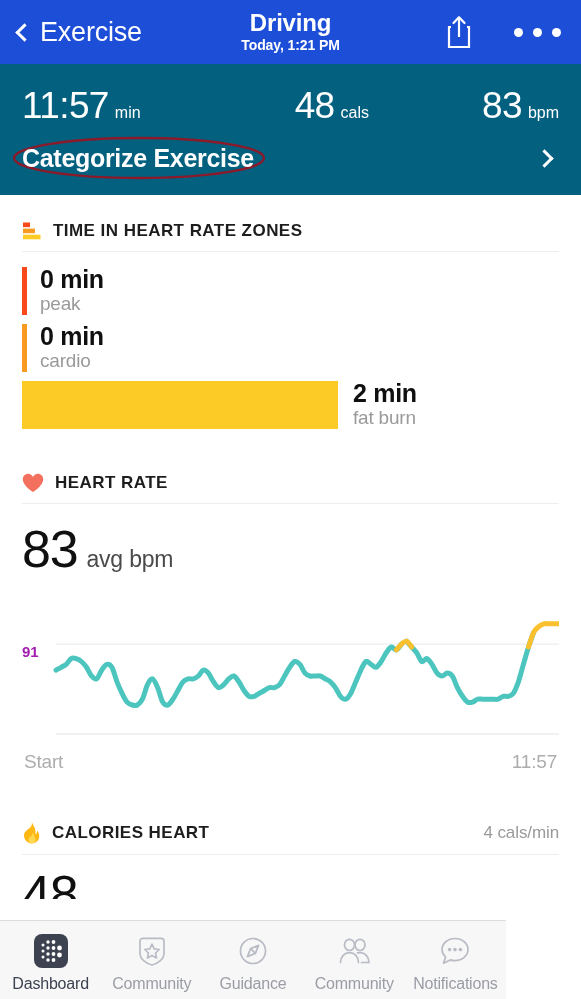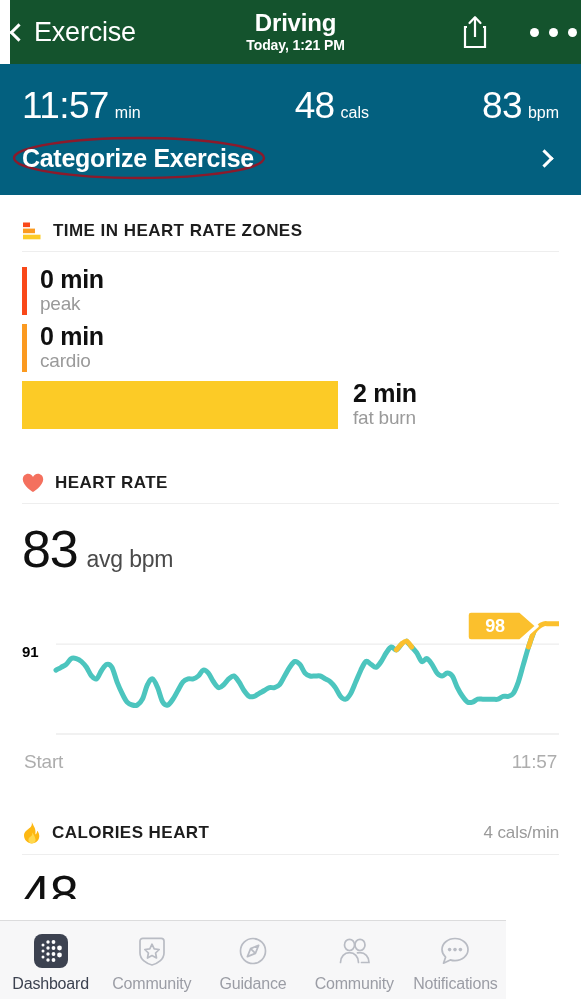--- a/index.html
+++ b/index.html
@@ -14,25 +14,24 @@
     position: relative;
     width: 581px; height: 999px;
     overflow: hidden;
     background: #ffffff;
   }
 
   
   .navbar {
     position: relative;
     height: 64px;
-    background: #14532d;
-    display: flex;
-    align-items: center;
-    padding: 0 2px;
-    margin-left: 10px;
+    background: #1d4ed8;
+    display: flex;
+    align-items: center;
+    padding: 0 18px;
   }
   .nav-back {
     display: flex;
     align-items: center;
     gap: 6px;
     color: #ffffff;
     cursor: pointer;
     z-index: 3;
   }
   .nav-back .chev {
@@ -232,21 +231,21 @@
     position: relative;
     height: 145px;
     margin-top: 24px;
   }
   .chart-svg { display: block; width: 100%; height: 145px; }
   .y-label {
     position: absolute;
     left: 0; top: 43px;
     font-size: 15px;
     font-weight: bold;
-    color: #000000;
+    color: #a21caf;
     letter-spacing: -0.1px;
   }
   .axis-row {
     display: flex;
     justify-content: space-between;
     margin-top: 6px;
     padding: 0 2px;
   }
   .axis-label {
     font-size: 19px;
@@ -403,28 +402,20 @@
       <span class="y-label">91</span>
       <svg class="chart-svg" id="hr-chart" viewBox="0 0 537 145" preserveAspectRatio="none">
 
         <line id="grid-top" x1="34" y1="44.099999999999994" x2="537" y2="44.099999999999994" stroke="#ededed" stroke-width="1.4"></line>
         <line x1="34" y1="134" x2="537" y2="134" stroke="#ededed" stroke-width="1.4"></line>
 
         <path id="hr-line-teal" fill="none" stroke="#4CC5BE" stroke-width="5" stroke-linecap="round" stroke-linejoin="round" d="M34.0,70.2 C34.8,69.7 37.4,68.3 39.1,67.3 C40.8,66.3 42.5,65.9 44.2,64.4 C45.9,63.0 47.5,59.6 49.2,58.6 C50.9,57.6 52.6,58.1 54.3,58.6 C56.0,59.1 57.7,60.0 59.4,61.5 C61.1,63.0 62.8,64.9 64.5,67.3 C66.2,69.7 67.9,74.1 69.6,76.0 C71.3,77.9 73.0,79.9 74.6,78.9 C76.3,77.9 78.0,72.6 79.7,70.2 C81.4,67.8 83.1,64.9 84.8,64.4 C86.5,63.9 88.2,64.4 89.9,67.3 C91.6,70.2 93.3,77.5 95.0,81.8 C96.7,86.1 98.4,90.0 100.1,93.4 C101.7,96.8 103.4,100.2 105.1,102.1 C106.8,104.0 108.5,104.5 110.2,105.0 C111.9,105.5 113.6,106.0 115.3,105.0 C117.0,104.0 118.7,102.6 120.4,99.2 C122.1,95.8 123.8,88.1 125.5,84.7 C127.1,81.3 128.8,78.4 130.5,78.9 C132.2,79.4 133.9,83.7 135.6,87.6 C137.3,91.5 139.0,99.2 140.7,102.1 C142.4,105.0 144.1,105.5 145.8,105.0 C147.5,104.5 149.2,101.6 150.9,99.2 C152.6,96.8 154.2,93.4 155.9,90.5 C157.6,87.6 159.3,83.7 161.0,81.8 C162.7,79.9 164.4,79.4 166.1,78.9 C167.8,78.4 169.5,79.4 171.2,78.9 C172.9,78.4 174.6,77.5 176.3,76.0 C178.0,74.5 179.6,70.7 181.3,70.2 C183.0,69.7 184.7,71.2 186.4,73.1 C188.1,75.0 189.8,79.4 191.5,81.8 C193.2,84.2 194.9,87.1 196.6,87.6 C198.3,88.1 200.0,86.2 201.7,84.7 C203.4,83.3 205.1,80.4 206.7,78.9 C208.4,77.5 210.1,75.5 211.8,76.0 C213.5,76.5 215.2,79.4 216.9,81.8 C218.6,84.2 220.3,88.1 222.0,90.5 C223.7,92.9 225.4,95.3 227.1,96.3 C228.8,97.3 230.5,96.8 232.2,96.3 C233.8,95.8 235.5,94.4 237.2,93.4 C238.9,92.4 240.6,91.5 242.3,90.5 C244.0,89.5 245.7,88.1 247.4,87.6 C249.1,87.1 250.8,88.1 252.5,87.6 C254.2,87.1 255.9,86.6 257.6,84.7 C259.2,82.8 260.9,78.9 262.6,76.0 C264.3,73.1 266.0,69.7 267.7,67.3 C269.4,64.9 271.1,62.0 272.8,61.5 C274.5,61.0 276.2,62.5 277.9,64.4 C279.6,66.3 281.3,71.2 283.0,73.1 C284.7,75.0 286.3,75.5 288.0,76.0 C289.7,76.5 291.4,76.0 293.1,76.0 C294.8,76.0 296.5,75.5 298.2,76.0 C299.9,76.5 301.6,77.9 303.3,78.9 C305.0,79.9 306.7,80.3 308.4,81.8 C310.1,83.3 311.8,85.2 313.4,87.6 C315.1,90.0 316.8,94.4 318.5,96.3 C320.2,98.2 321.9,99.7 323.6,99.2 C325.3,98.7 327.0,96.3 328.7,93.4 C330.4,90.5 332.1,85.7 333.8,81.8 C335.5,77.9 337.2,73.6 338.8,70.2 C340.5,66.8 342.2,62.5 343.9,61.5 C345.6,60.5 347.3,63.4 349.0,64.4 C350.7,65.4 352.4,67.8 354.1,67.3 C355.8,66.8 357.5,63.9 359.2,61.5 C360.9,59.1 362.6,55.2 364.3,52.8 C365.9,50.4 367.6,47.5 369.3,47.0 C371.0,46.5 372.7,50.4 374.4,49.9 C376.1,49.4 378.6,45.1 379.5,44.1 M384.6,41.2 C385.4,42.2 388.0,45.1 389.7,47.0 C391.4,48.9 393.0,50.4 394.7,52.8 C396.4,55.2 398.1,60.5 399.8,61.5 C401.5,62.5 403.2,58.1 404.9,58.6 C406.6,59.1 408.3,62.0 410.0,64.4 C411.7,66.8 413.4,71.2 415.1,73.1 C416.8,75.0 418.4,76.0 420.1,76.0 C421.8,76.0 423.5,73.1 425.2,73.1 C426.9,73.1 428.6,73.6 430.3,76.0 C432.0,78.4 433.7,84.2 435.4,87.6 C437.1,91.0 438.8,93.9 440.5,96.3 C442.2,98.7 443.9,101.1 445.5,102.1 C447.2,103.1 448.9,102.6 450.6,102.1 C452.3,101.6 454.0,99.7 455.7,99.2 C457.4,98.7 459.1,99.2 460.8,99.2 C462.5,99.2 464.2,99.2 465.9,99.2 C467.6,99.2 469.3,99.2 470.9,99.2 C472.6,99.2 474.3,99.7 476.0,99.2 C477.7,98.7 479.4,96.8 481.1,96.3 C482.8,95.8 484.5,96.8 486.2,96.3 C487.9,95.8 489.6,95.8 491.3,93.4 C493.0,91.0 494.7,86.6 496.4,81.8 C498.0,77.0 499.7,70.2 501.4,64.4 C503.1,58.6 504.8,52.3 506.5,47.0 C508.2,41.7 510.7,34.9 511.6,32.5"></path>
         <path id="hr-line-yellow" fill="none" stroke="#FBC02D" stroke-width="5" stroke-linecap="round" stroke-linejoin="round" d="M374.4,49.9 C375.3,48.9 377.8,45.5 379.5,44.1 C381.2,42.6 382.9,40.7 384.6,41.2 C386.3,41.7 388.8,46.0 389.7,47.0 M506.5,47.0 C507.4,44.6 509.9,35.9 511.6,32.5 C513.3,29.1 515.0,28.1 516.7,26.7 C518.4,25.2 520.1,24.3 521.8,23.8 C523.5,23.3 525.1,23.8 526.8,23.8 C528.5,23.8 530.2,23.8 531.9,23.8 C533.6,23.8 536.2,23.8 537.0,23.8"></path>
       </svg>
 
-      <div style="position:absolute; left:442px; top:10px;">
-        <svg width="76" height="32" viewBox="0 0 76 32">
-          <path d="M3 5 a4 4 0 0 1 4-4 H56 L73 16 L56 31 H7 a4 4 0 0 1 -4 -4 Z" fill="#FBC02D" stroke="#ffffff" stroke-width="3.5" stroke-linejoin="round"></path>
-        </svg>
-        <span style="position:absolute; left:0; top:0; width:62px; height:32px;
-                     display:flex; align-items:center; justify-content:center;
-                     font-size:18px; font-weight:bold; color:#ffffff; letter-spacing:-0.2px;">98</span>
-      </div>
     </div>
 
     <div class="axis-row">
       <span class="axis-label">Start</span>
       <span class="axis-label">11:57</span>
     </div>
   </div>
 
   <div class="section" style="margin-top:22px;">
     <div class="section-head">

